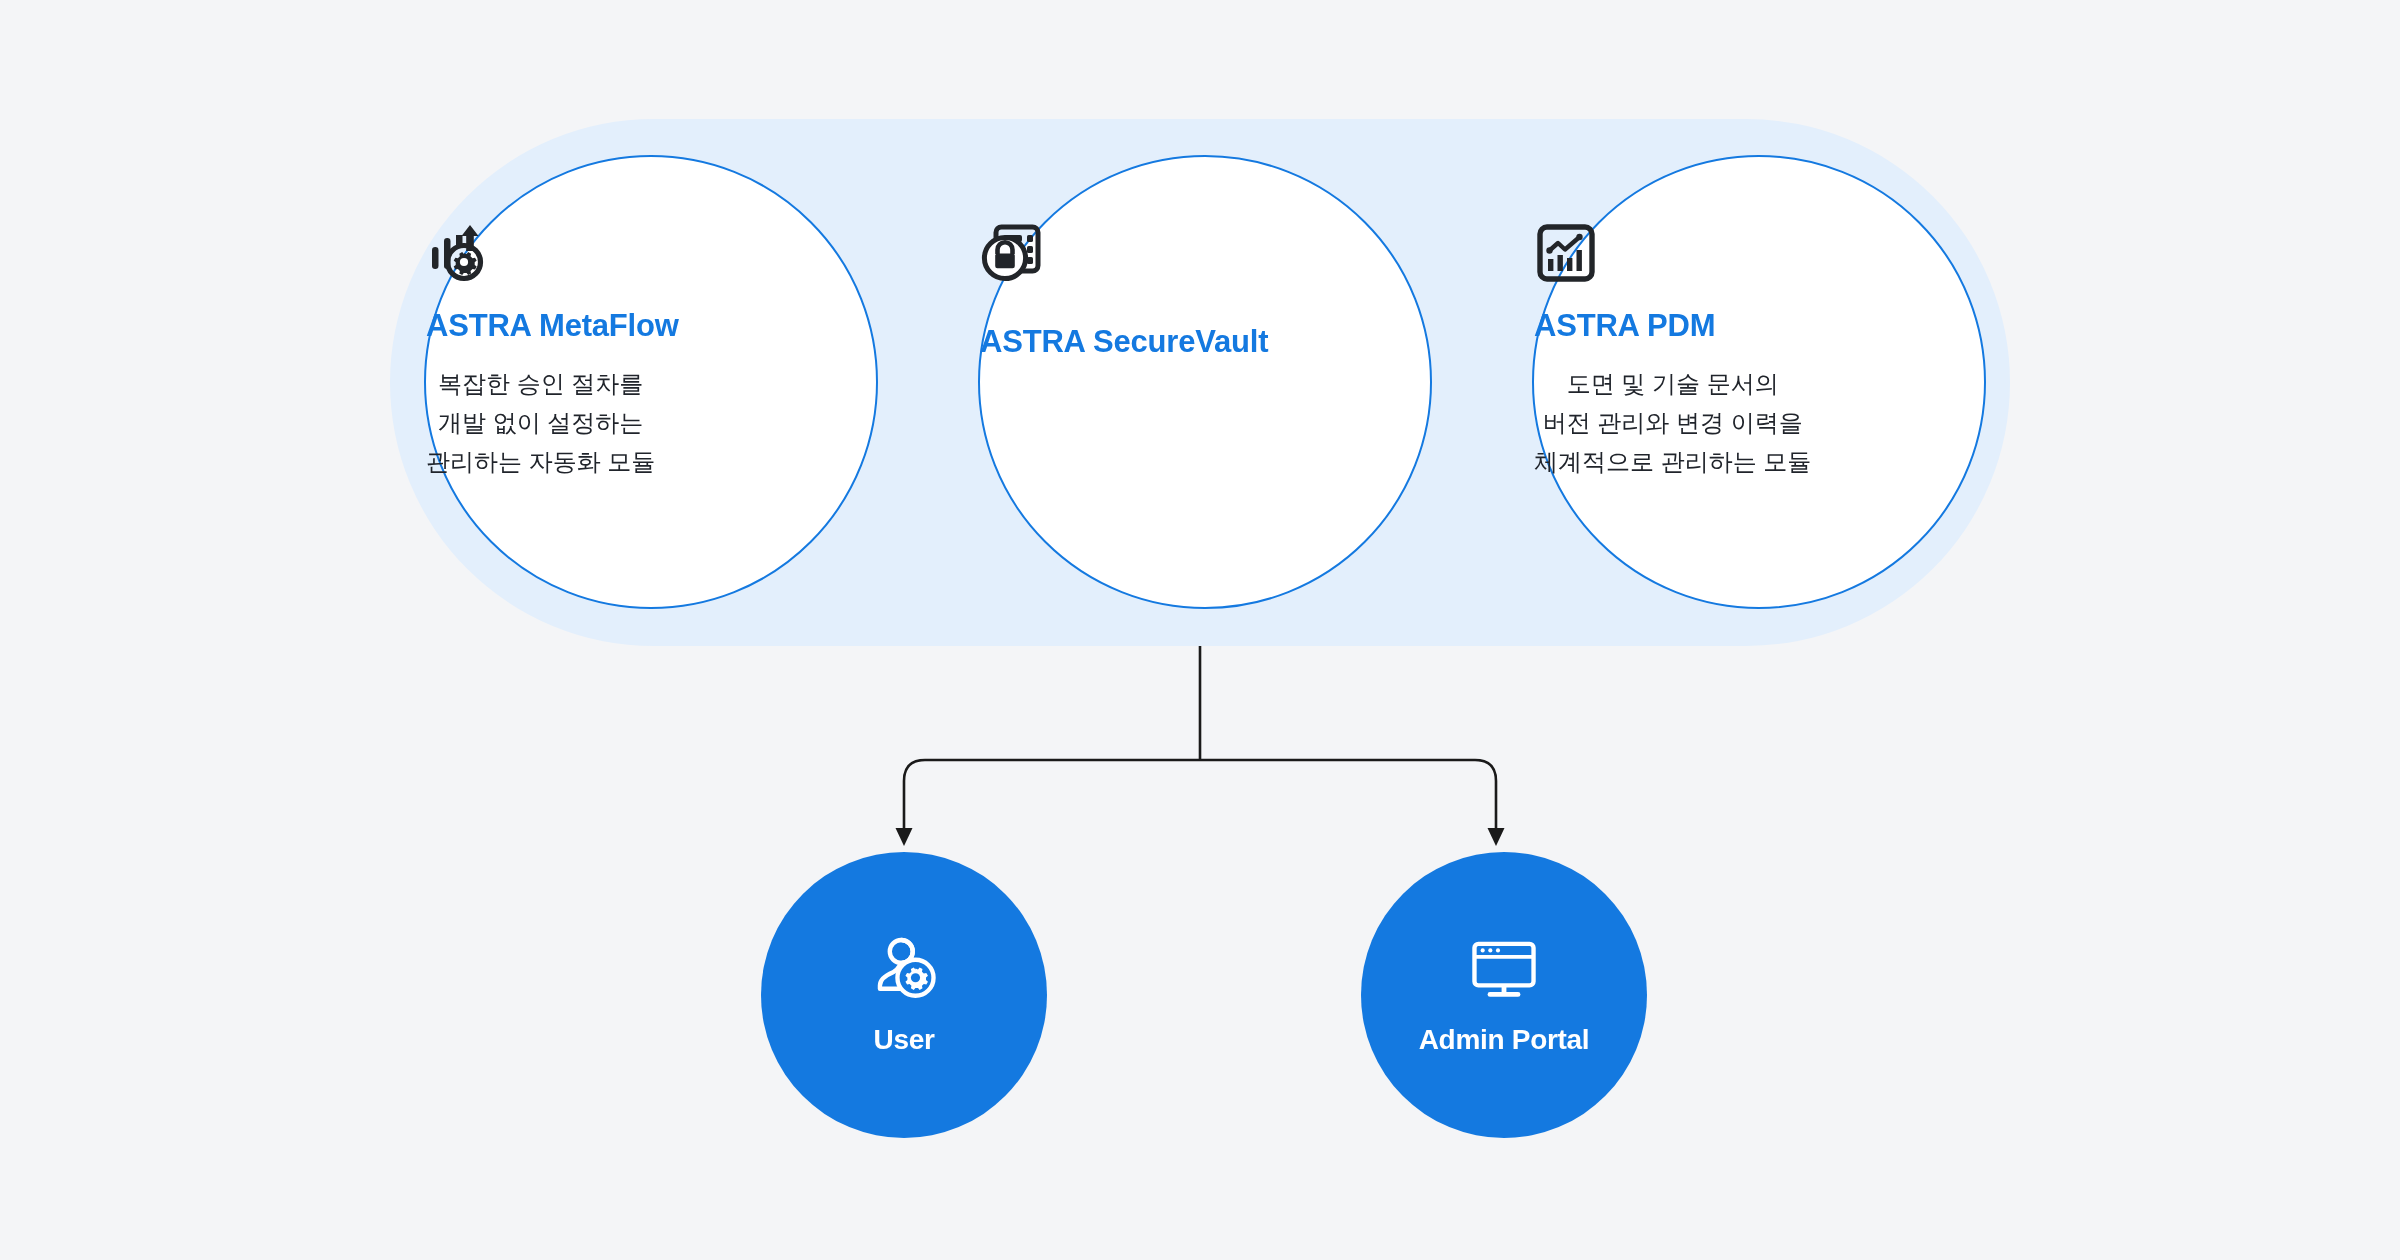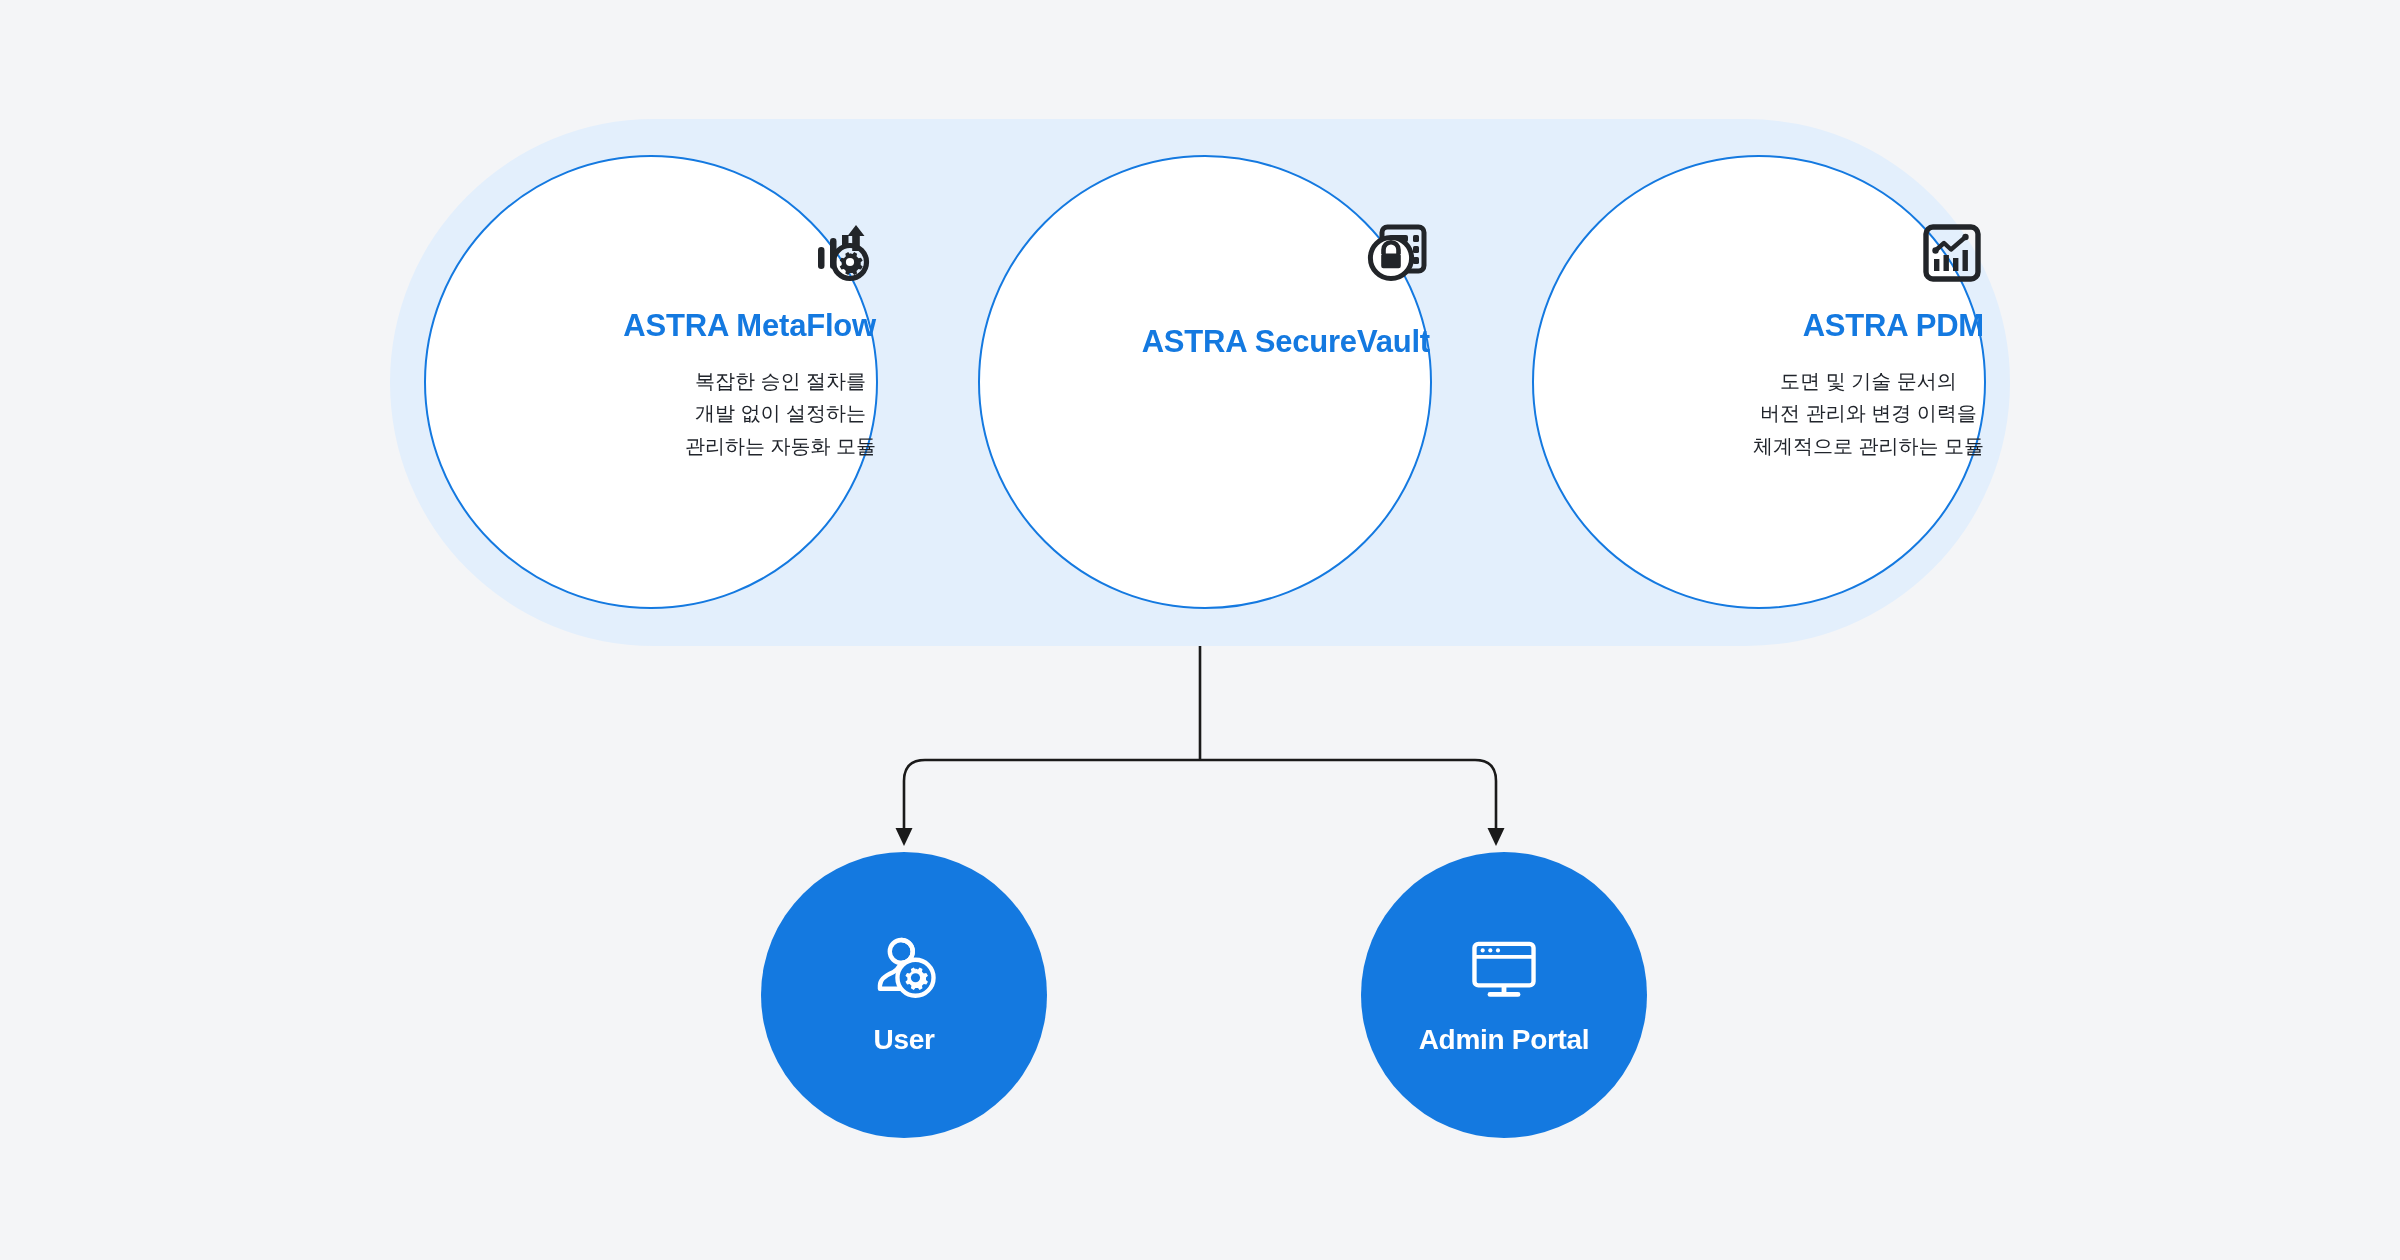--- a/index.html
+++ b/index.html
@@ -39,21 +39,21 @@
   .module-circle {
     position: absolute;
     width: 454px;
     height: 454px;
     border-radius: 50%;
     background: #ffffff;
     border: 2px solid #1479e0;
     box-sizing: border-box;
     display: flex;
     flex-direction: column;
-    align-items: flex-end;
+    align-items: flex-start;
     justify-content: flex-start;
     padding-top: 64px;
   }
   .module-circle.m1 { left: 424px;  top: 155px; }
   .module-circle.m2 { left: 978px;  top: 155px; gap: 16px; }
   .module-circle.m3 { left: 1532px; top: 155px; }
 
   .module-icon {
     width: 64px;
     height: 64px;
@@ -67,21 +67,21 @@
     font-weight: bold;
     letter-spacing: -0.2px;
     line-height: 1.1;
     margin-bottom: 22px;
     text-align: center;
     white-space: nowrap;
   }
 
   .module-desc {
     color: #20242b;
-    font-size: 20px;
+    font-size: 24px;
     font-weight: 500;
     line-height: 1.62;
     text-align: center;
   }
   .module-desc .ln { display: block; white-space: nowrap; }
 
   
   #connector {
     position: absolute;
     left: 0;

